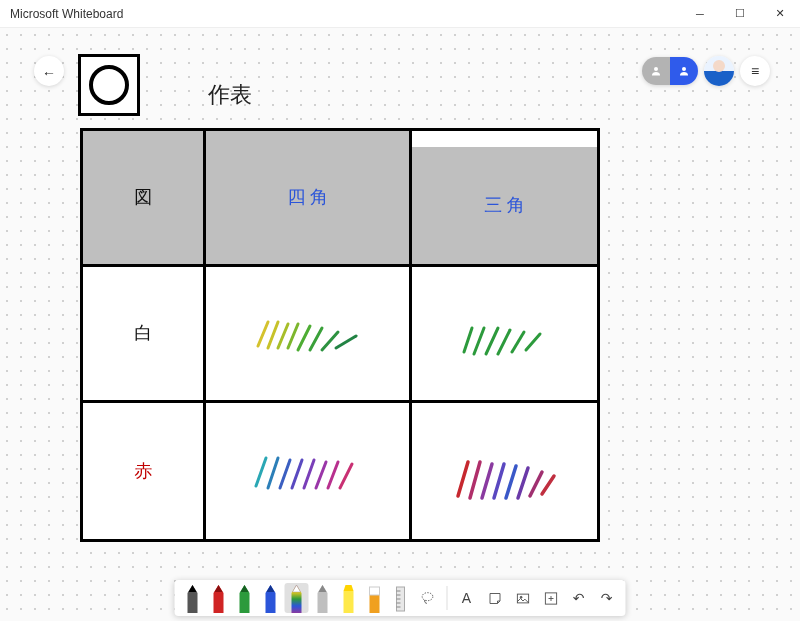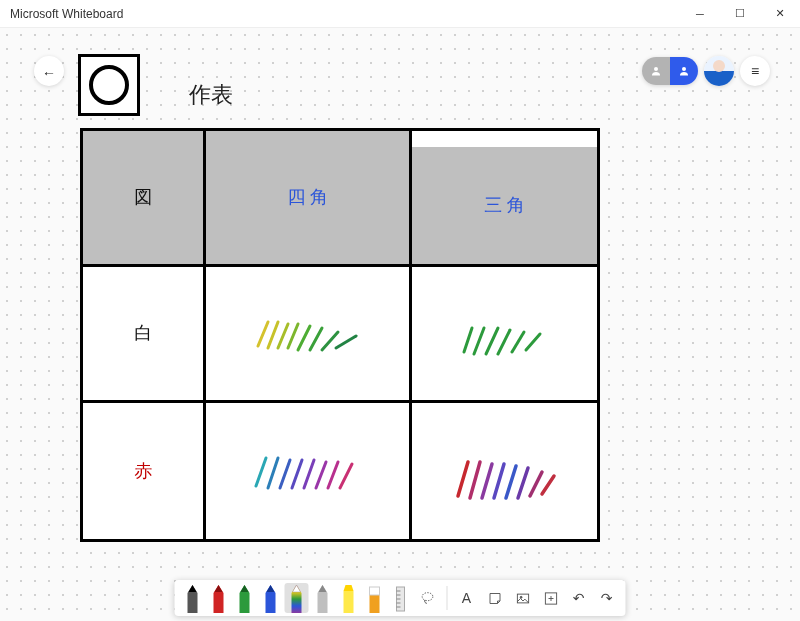--- a/index.html
+++ b/index.html
@@ -16,21 +16,21 @@
     background-image: radial-gradient(circle, #d0d0d0 1px, transparent 1px);
     background-size: 14px 14px;
   }
 
   
   .back-btn { position: absolute; top: 28px; left: 34px; width: 30px; height: 30px; border-radius: 50%;
     background: #fff; box-shadow: 0 1px 4px rgba(0,0,0,.15); display: flex; align-items: center; justify-content: center; font-size: 14px; color: #222; }
   .sticker-circle { position: absolute; top: 26px; left: 78px; width: 62px; height: 62px; background: #fff; }
   .sticker-circle .outer { width: 100%; height: 100%; border: 3px solid #000; display:flex; align-items:center; justify-content:center; }
   .sticker-circle .outer .c { width: 40px; height: 40px; border: 4px solid #000; border-radius: 50%; }
-  .title-text { position: absolute; top: 52px; left: 189px; font-size: 22px; color: #222; }
+  .title-text { position: absolute; top: 52px; left: 208px; font-size: 22px; color: #222; }
 
   .right-controls { position: absolute; top: 28px; right: 30px; display: flex; align-items: center; gap: 6px; }
   .seg { display:flex; height:28px; border-radius:14px; overflow:hidden; box-shadow:0 1px 4px rgba(0,0,0,.15); }
   .seg .half { width:28px; display:flex; align-items:center; justify-content:center; color:#fff; font-size:12px;}
   .seg .left { background:#b3b3b3;}
   .seg .right { background:#2f5beb;}
   .avatar { width:30px; height:30px; border-radius:50%; background: linear-gradient(#eaf3ff 50%, #1960c8 50%); box-shadow:0 1px 4px rgba(0,0,0,.15); position:relative; }
   .avatar::after { content:""; position:absolute; top:4px; left:9px; width:12px; height:12px; border-radius:50%; background:#f4d9c9; }
   .more-btn { width:30px; height:30px; border-radius:50%; background:#fff; box-shadow:0 1px 4px rgba(0,0,0,.15); display:flex;align-items:center;justify-content:center;font-size:14px;color:#333;}
 

